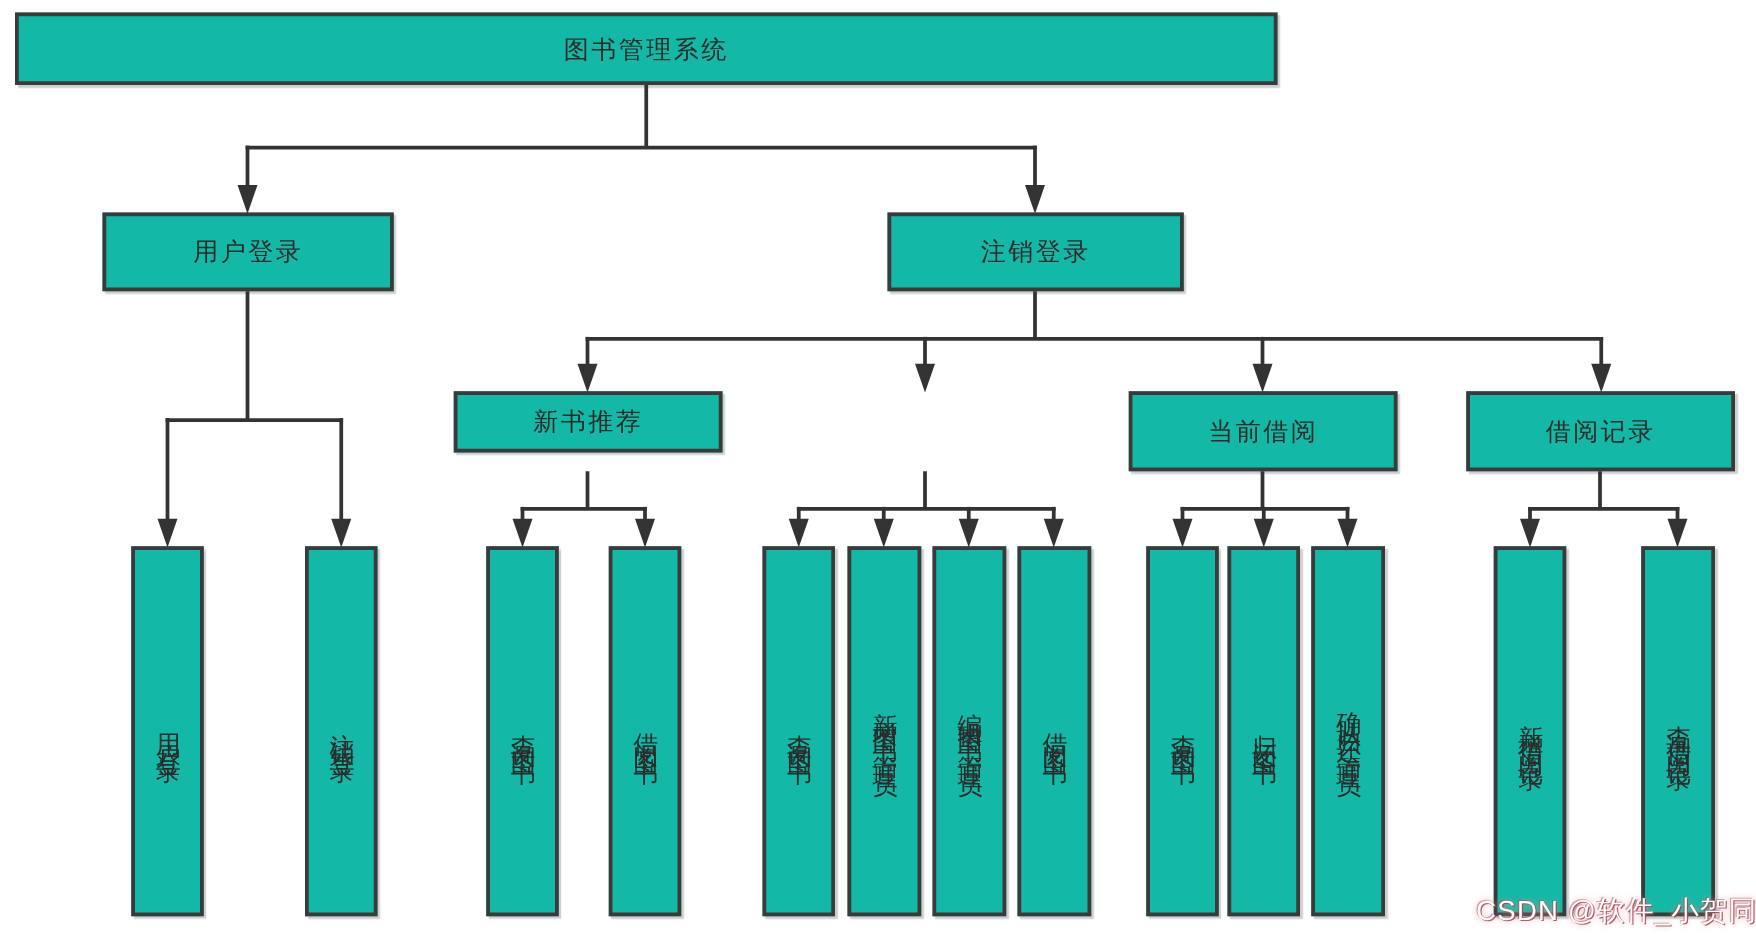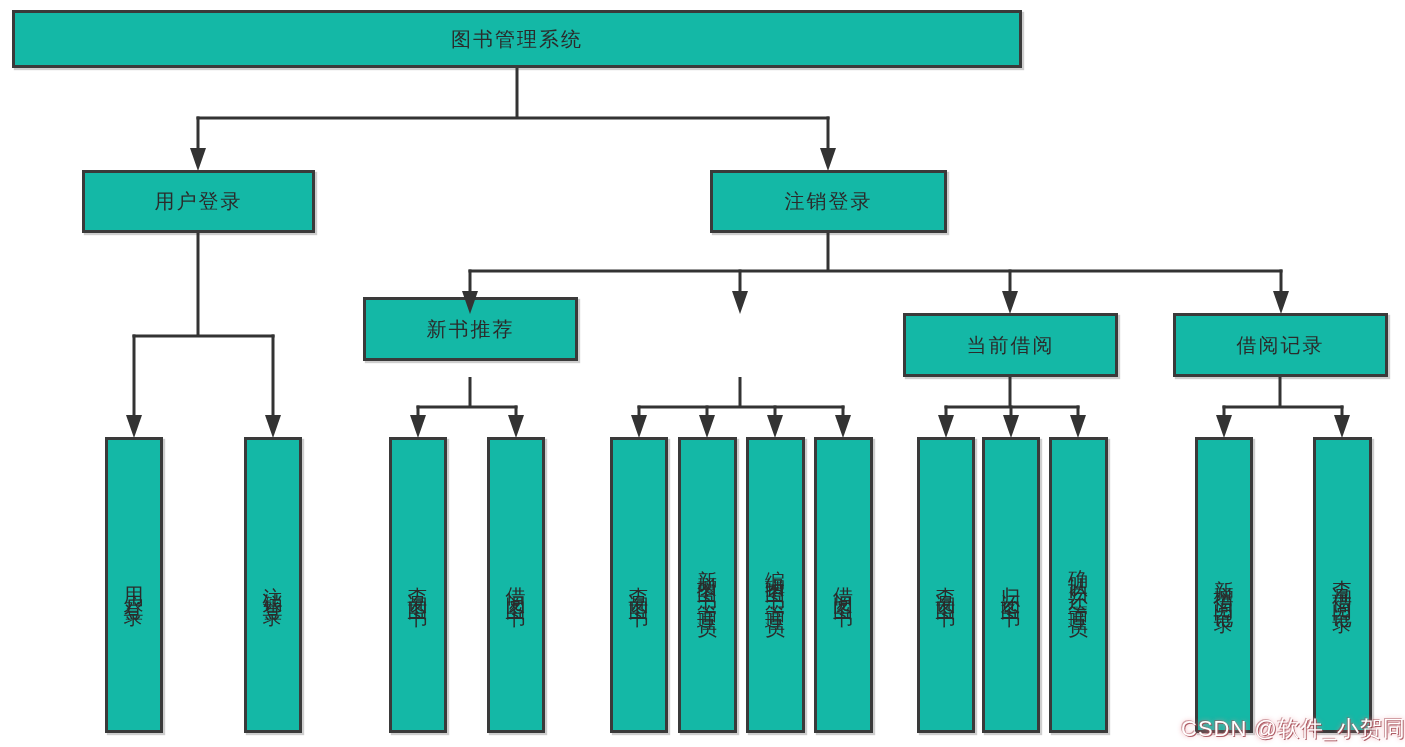--- a/index.html
+++ b/index.html
@@ -122,21 +122,21 @@
     <span>图书管理系统</span>
   </div>
 
   <div class="node h" style="left:82px;top:170px;width:233px;height:63px">
     <span>用户登录</span>
   </div>
   <div class="node h" style="left:710px;top:170px;width:237px;height:63px">
     <span>注销登录</span>
   </div>
 
-  <div class="node h" style="left:363px;top:297px;width:215px;height:64px">
+  <div class="node h" style="left:363px;top:313px;width:215px;height:49px">
     <span>新书推荐</span>
   </div>
   <div class="node h" style="left:1173px;top:313px;width:215px;height:64px">
     <span>借阅记录</span>
   </div>
   <div class="node h" style="left:903px;top:313px;width:215px;height:64px">
     <span>当前借阅</span>
   </div>
 
   <div class="node v" style="left:105px;top:437px;width:58px;height:296px">

